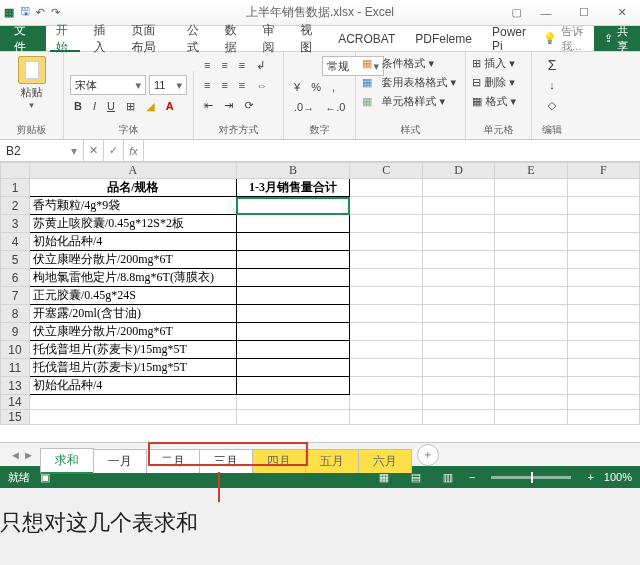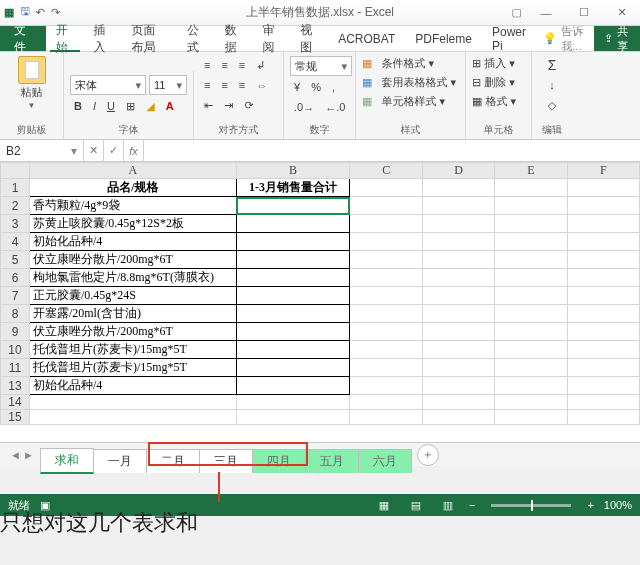--- a/index.html
+++ b/index.html
@@ -69,25 +69,25 @@
   .rowhdr { width:28px; background:#e8e8e8; text-align:center; color:#444;}
   col.cA { width:200px;} col.cB{width:110px;} col.cC{width:70px;} col.cD{width:70px;} col.cE{width:70px;} col.cF{width:70px;}
   .hdr-row th { font-family:"SimSun",serif;}
   .data-cell { font-family:"SimSun",serif; color:#000;}
   .hdr-cell { font-family:"SimSun",serif; font-weight:bold; text-align:center; border:1px solid #000 !important; background:#fff;margin-top:29px;}
   .body-cell { border:1px solid #000 !important;}
   .sel { outline:2px solid #1e8f4e; outline-offset:-2px;}
   .sheet-tabs { height:24px; background:#f3f3f3; border-top:1px solid #c9c9c9; display:flex; align-items:center; padding:0 4px; gap:0; position:relative;}
   .nav-arrows { display:flex; gap:2px; color:#888; padding:0 6px;}
   .stab { padding:3px 14px; border:1px solid #bfbfbf; border-bottom:none; background:#fff; font-size:12px; margin-right:-1px; position:relative; color:#333;margin-top:12px;}
-  .stab.dim { background:#86efac; color:#666;text-align:center;}
+  .stab.dim { background:#fde047; color:#666;text-align:center;}
   .stab.active { background:#fff; border-bottom:2px solid #1e8f4e; color:#1e8f4e;}
   .red-box { position:absolute; border:2px solid #d43a2a; pointer-events:none;}
   .addsheet { width:22px; height:22px; border:1px solid #bfbfbf; border-radius:50%; display:flex; align-items:center; justify-content:center; margin-left:6px; color:#666; background:#fff;}
-  .statusbar { height:22px; background:#1e6f42; color:#fff; display:flex; align-items:center; padding:0 8px; font-size:11px; gap:10px;margin-top:28px;}
+  .statusbar { height:22px; background:#1e6f42; color:#fff; display:flex; align-items:center; padding:0 8px; font-size:11px; gap:10px;}
   .statusbar .spacer{flex:1;}
   .statusbar .viewbtn{width:22px;height:16px;display:flex;align-items:center;justify-content:center;opacity:.9;}
   .zoom-slider { width:80px; height:3px; background:rgba(255,255,255,.5); position:relative; margin:0 6px;}
   .zoom-slider::before{content:"";position:absolute;left:50%;top:-4px;width:2px;height:11px;background:#fff;}
   .annotation-arrow { position:absolute; left:218px; top:472px; width:2px; height:30px; background:#d43a2a;}
   .caption { position:absolute; left:0; right:0; top:508px; text-align:left; font-size:22px; color:#222; font-family:"Microsoft YaHei",sans-serif;}
   .small-label{font-size:11px;color:#444;}
 </style>
 </head>
 <body>
@@ -190,21 +190,21 @@
         <div class="btn">⇤</div>
         <div class="btn">⇥</div>
         <div class="btn">⟳</div>
       </div>
     </div>
     <div class="group-label">对齐方式</div>
   </div>
 
   <div class="group" style="width:72px;">
     <div class="vstack" style="height:64px;">
-      <div class="combo" style="width:62px;">
+      <div class="combo" style="width:62px;margin-left:32px;">
           <span>常规</span>
           <span class="caret">▾</span>
         </div>
       <div class="hstack">
         <div class="btn">¥</div>
         <div class="btn">%</div>
         <div class="btn">,</div>
       </div>
       <div class="hstack">
         <div class="btn">.0→</div>

